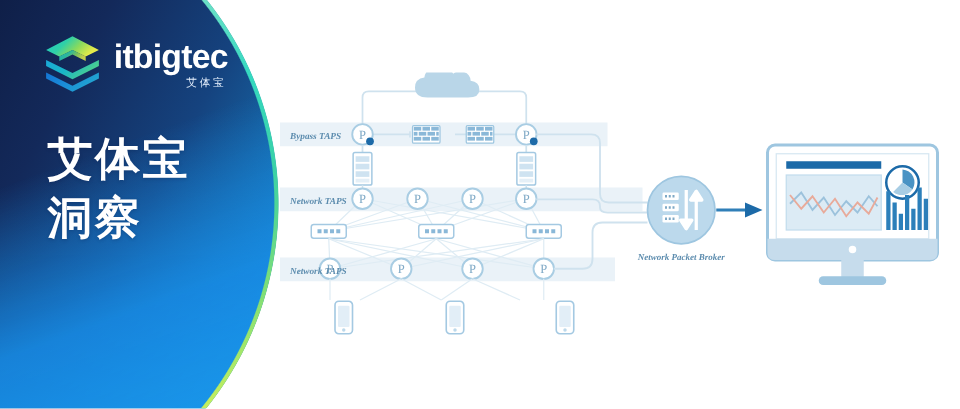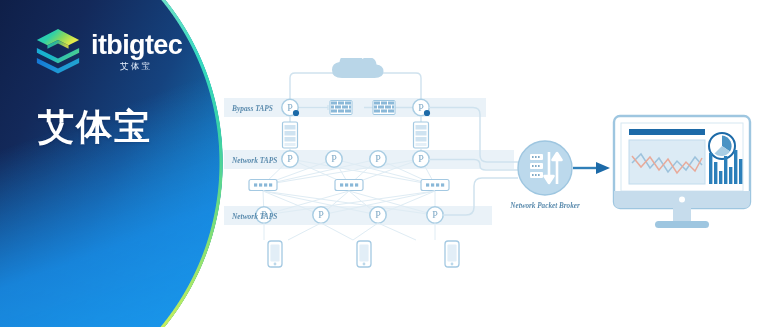--- a/index.html
+++ b/index.html
@@ -35,21 +35,21 @@
   .panel-rim{
     position:absolute;left:0;top:0;width:476px;height:327px;
     background: linear-gradient(172deg,#7fe3c8 0%,#35d9c0 22%,#3ad1a6 42%,#7ede76 66%,#c2ee5e 88%,#d6f25a 100%);
     -webkit-mask-image: radial-gradient(circle 262px at -38px 163px, transparent 98.1%, #000 98.45%, #000 99.35%, transparent 99.7%);
     mask-image: radial-gradient(circle 262px at -38px 163px, transparent 98.1%, #000 98.45%, #000 99.35%, transparent 99.7%);
   }
 
   
   .logo-wrap{position:absolute;left:36px;top:28px;display:flex;align-items:center;gap:11px;}
   .logo-mark{width:44px;height:46px;flex:none;}
-  .logo-text{display:flex;flex-direction:column;align-items:center;line-height:1;}
+  .logo-text{display:flex;flex-direction:column;align-items:flex-end;line-height:1;}
   .logo-word{font-size:27px;font-weight:bold;color:#ffffff;letter-spacing:-.6px;font-family:"Liberation Sans",sans-serif;}
   .logo-sub{font-size:8.5px;color:#e8f2ff;letter-spacing:2.2px;margin-top:3px;margin-right:1px;}
 
   
   .headline{position:absolute;left:38px;top:104px;color:#fff;font-size:36px;font-weight:bold;line-height:1.30;letter-spacing:2px;text-shadow:0 1px 3px rgba(0,20,60,.22);}
   .headline span{display:block;}
 
   
   .diagram{position:absolute;left:218px;top:58px;width:550px;height:215px;}
   .diagram svg{display:block;}
@@ -93,20 +93,21 @@
       <path d="M2 68 L50 92 L98 68 L98 79 L50 103 L2 79 Z" fill="url(#lgBot)"></path>
     </svg>
     <div class="logo-text">
       <div class="logo-word">itbigtec</div>
       <div class="logo-sub">艾体宝</div>
     </div>
   </div>
 
   <div class="headline">
     <span>艾体宝</span>
+    <span>洞察</span>
   </div>
 
   <div class="diagram">
   <svg width="550" height="215" viewBox="0 0 550 215">
     <defs>
       <g id="tapNode">
         <circle cx="0" cy="0" r="8.2" fill="#ffffff" stroke="#a9cde3" stroke-width="1.5"></circle>
         <text x="0" y="3.4" text-anchor="middle" font-family="Liberation Serif, serif" font-size="10" fill="#7fa9c6">P</text>
       </g>
       <g id="fwIcon">

